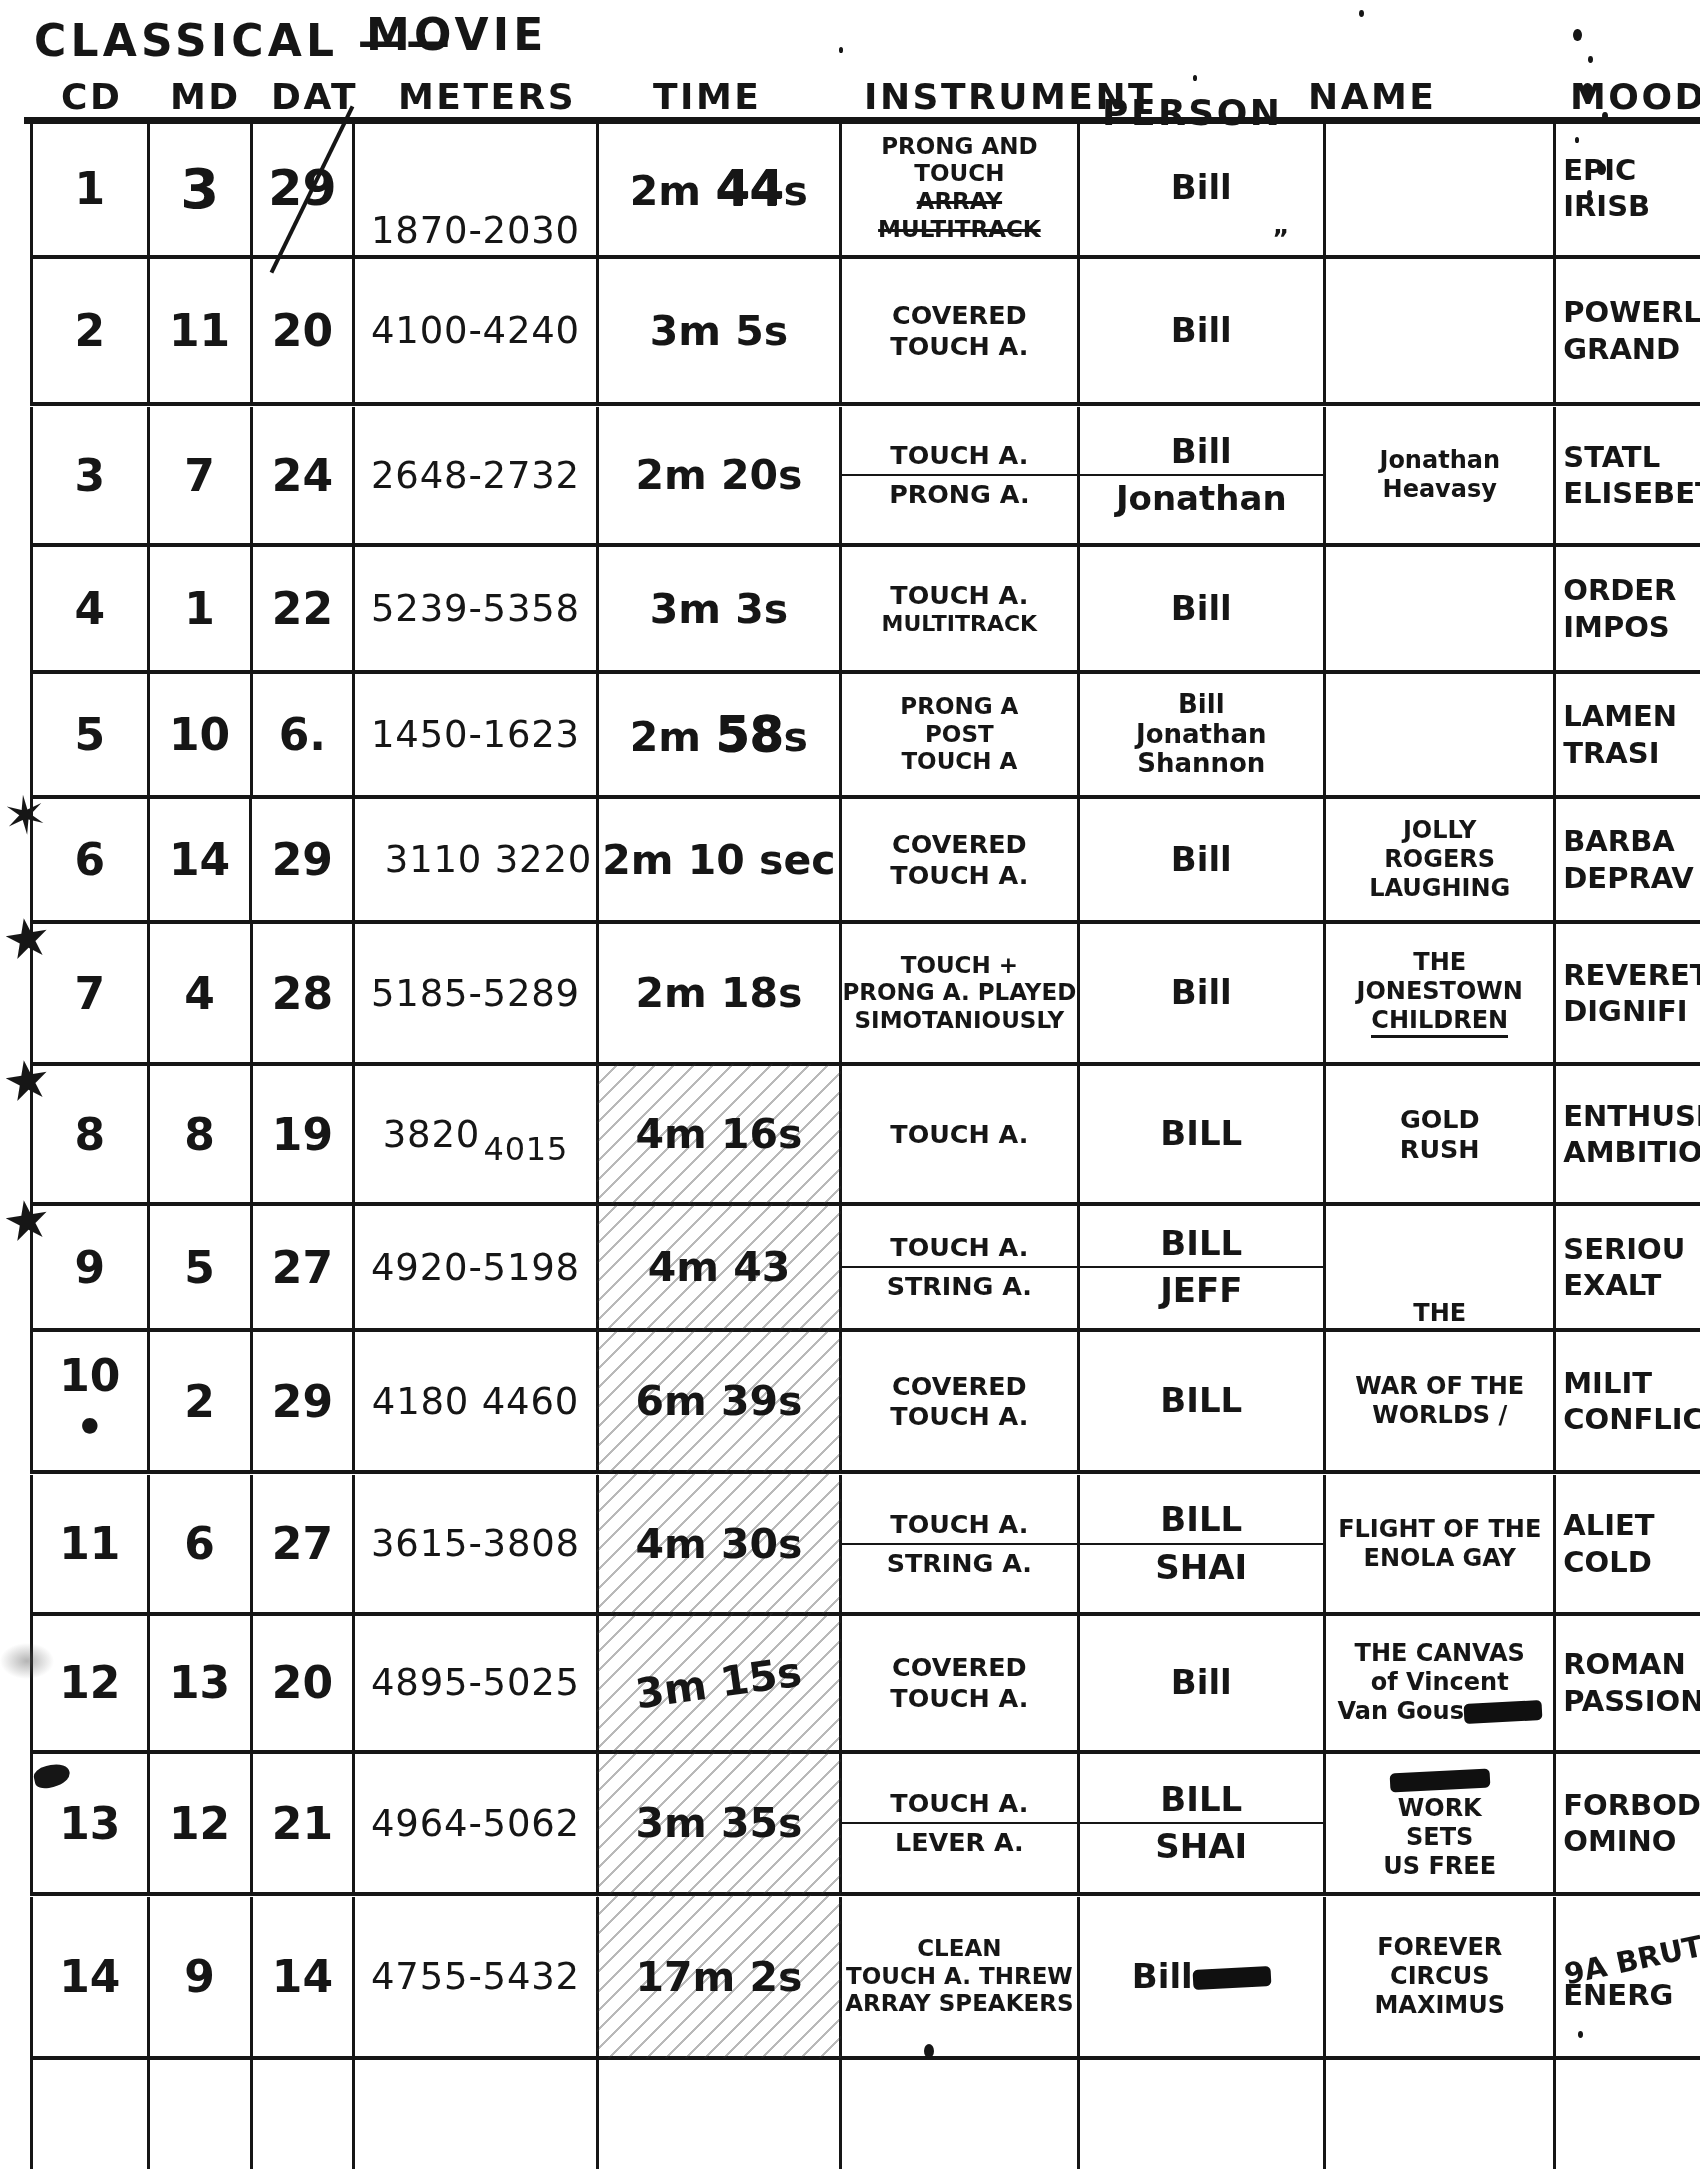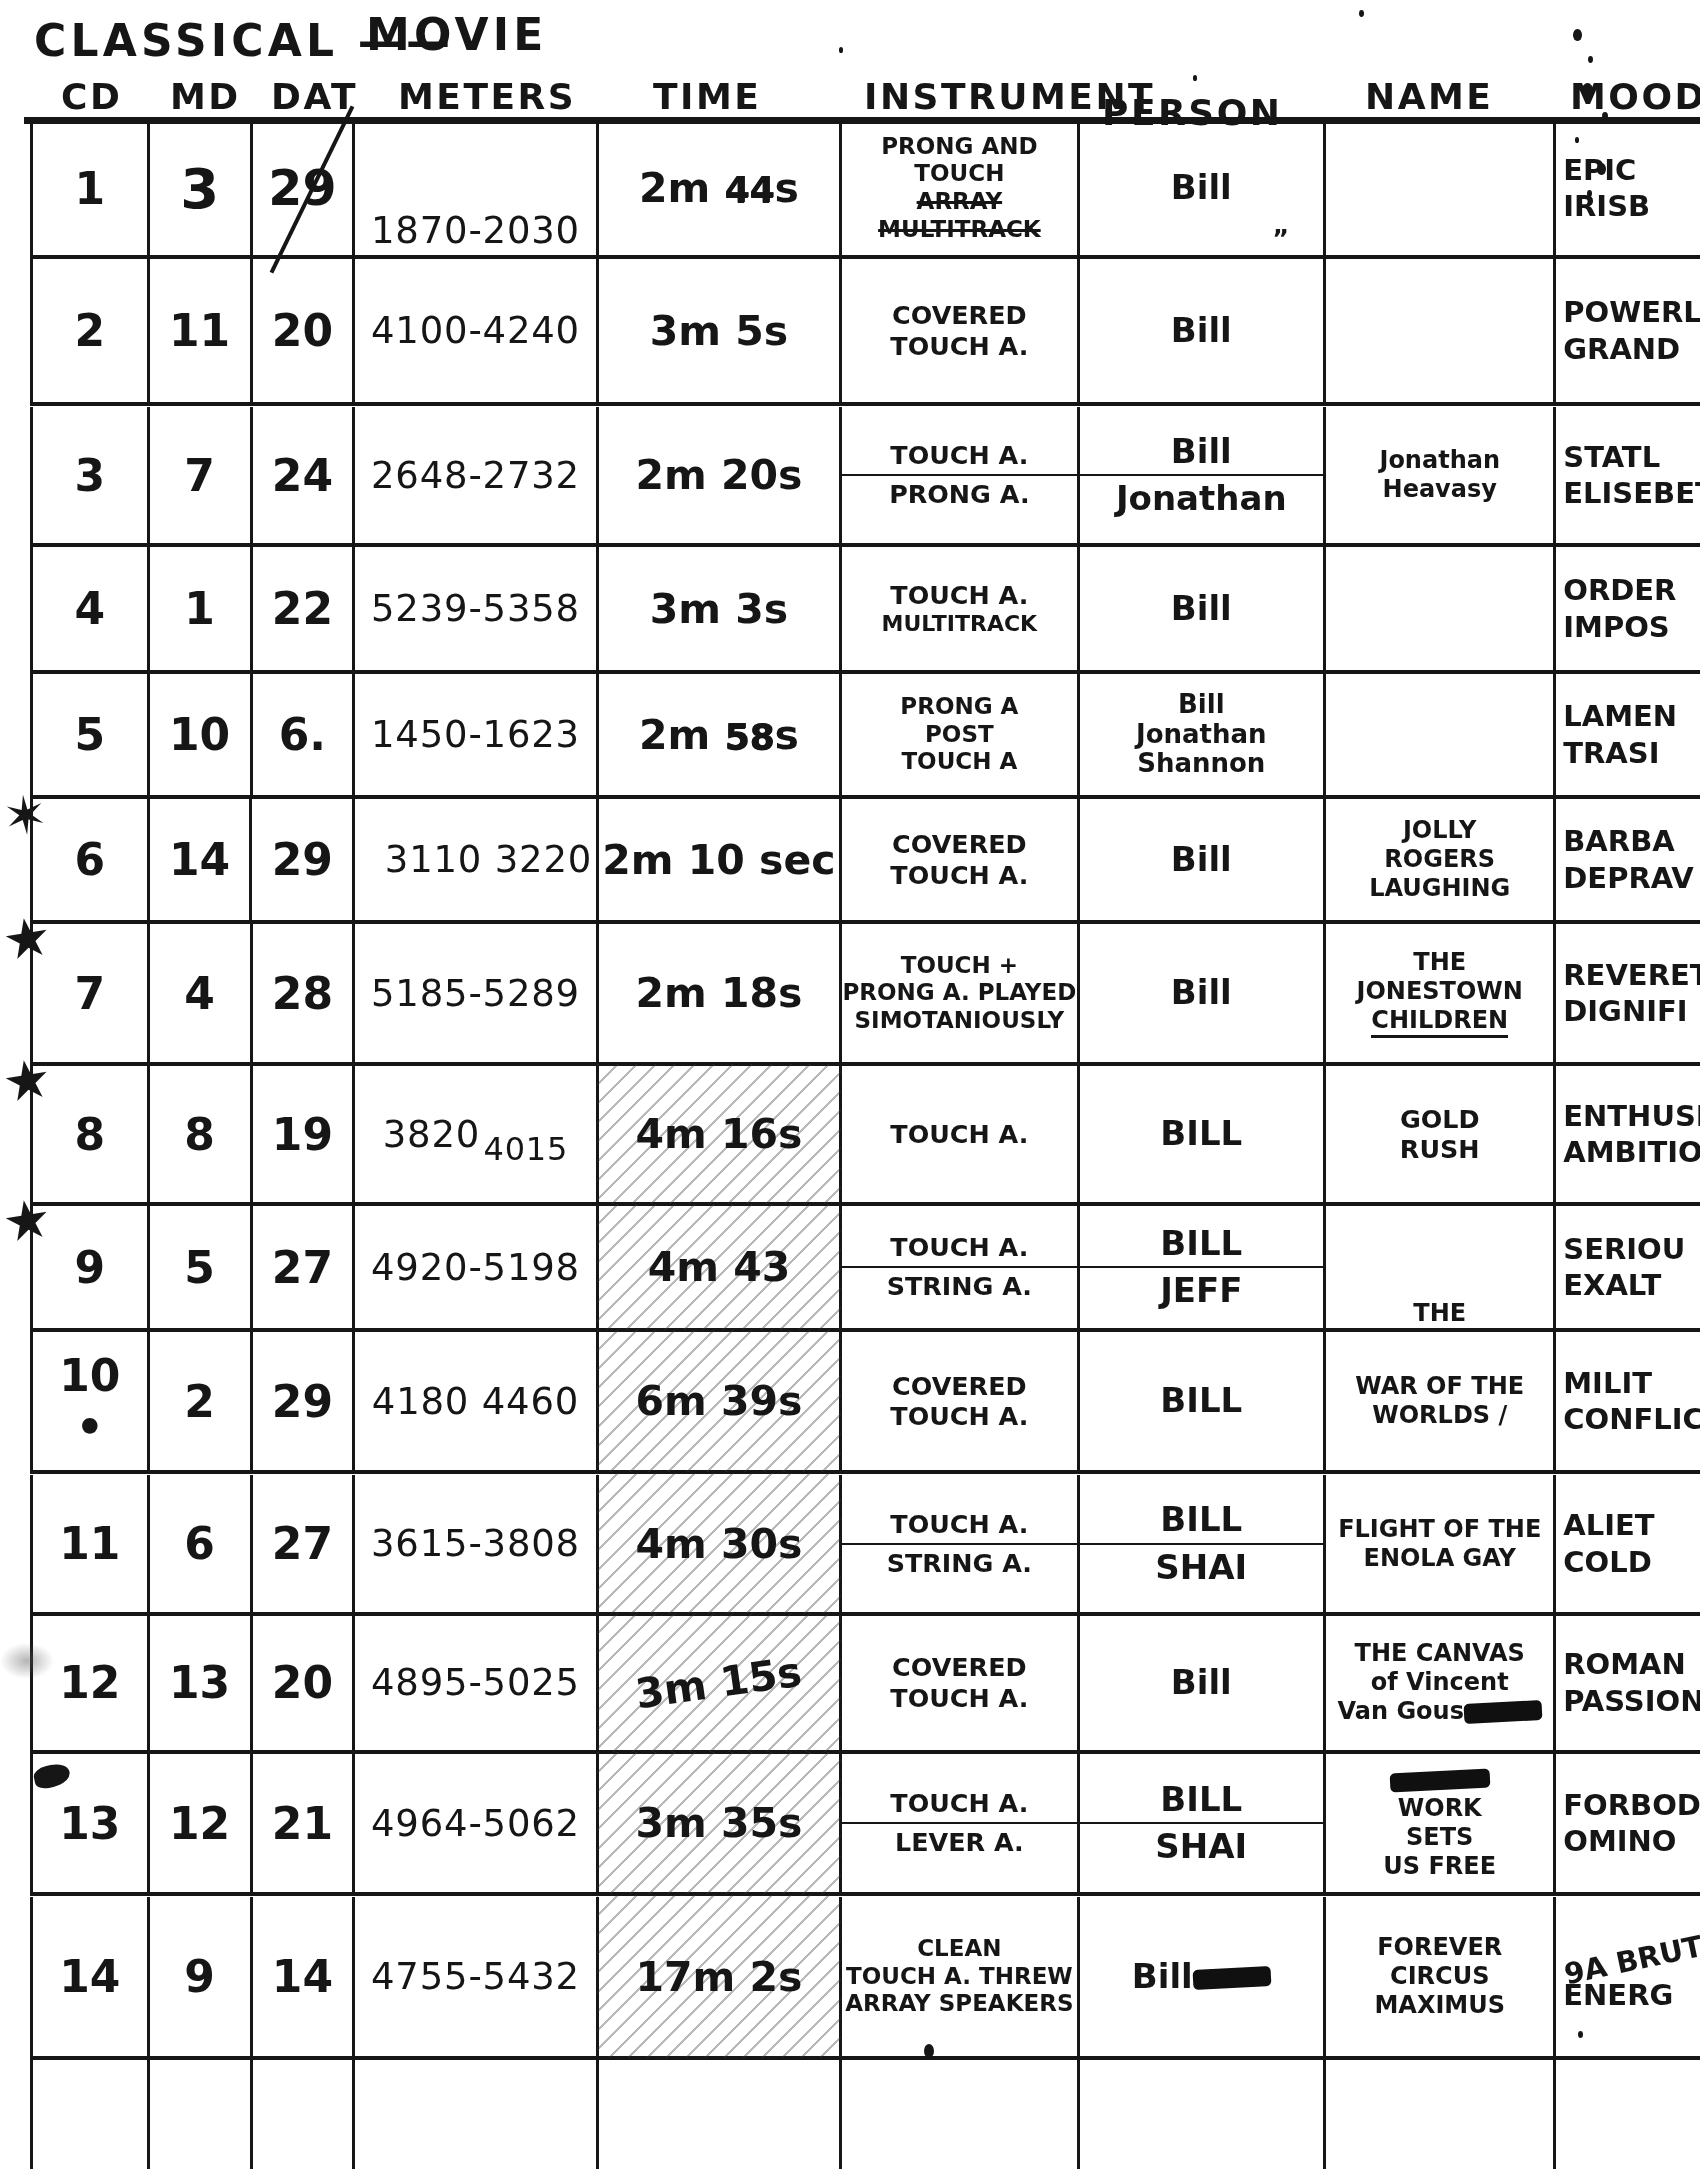--- a/index.html
+++ b/index.html
@@ -15,21 +15,21 @@
   .cell{position:relative;box-sizing:border-box;border-right:3.4px solid #161616;
         display:flex;flex-direction:column;align-items:center;justify-content:center;
         text-align:center;overflow:visible;}
   .cell:last-child{border-right:none;}
   .c-cd,.c-md,.c-dat{font-size:44px;font-weight:bold;}
   .c-md.heavy{font-size:56px;}
   .c-dat.heavy{font-size:49px;}
   .c-meters{font-size:37px;font-weight:normal;letter-spacing:0.8px;}
   .c-meters.low{justify-content:flex-end;padding-bottom:3.4px;}
   .c-time{font-size:41px;font-weight:bold;}
-  .c-time .big{font-size:36px;font-weight:bold;text-shadow:0.8px 0 #161616,0 0.8px #161616;}
+  .c-time .big{font-size:49px;font-weight:bold;text-shadow:0.8px 0 #161616,0 0.8px #161616;}
   .c-instr{font-size:25.4px;font-weight:bold;line-height:1.2;}
   .c-instr.small{font-size:23px;}
   .c-person{font-size:34px;font-weight:bold;line-height:1.15;}
   .c-person.small{font-size:26px;}
   .c-name{font-size:25.4px;font-weight:bold;line-height:1.2;}
   .c-name.small{font-size:24px;}
   .c-mood{font-size:29px;font-weight:bold;line-height:1.25;align-items:flex-start;
           text-align:left;padding-left:6.8px;}
   .line{white-space:nowrap;}
   .strike{text-decoration:line-through;text-decoration-thickness:3.4px;}
@@ -59,21 +59,21 @@
   <div class="title" style="left:366px;top:8.5px">MOVIE</div>
   <div class="hline" style="top:117px"></div>
   <div id="headerRow">
       <div class="hdr" style="left: 61px; top: 76px;">CD</div>
       <div class="hdr" style="left: 170px; top: 76px;">MD</div>
       <div class="hdr" style="left: 271px; top: 76px;">DAT</div>
       <div class="hdr" style="left: 398px; top: 76px;">METERS</div>
       <div class="hdr" style="left: 653px; top: 76px;">TIME</div>
       <div class="hdr" style="left: 864px; top: 76px;">INSTRUMENT</div>
       <div class="hdr" style="left: 1102px; top: 92px;">PERSON</div>
-      <div class="hdr" style="left: 1365px; top: 76px;">NAME</div>
+      <div class="hdr" style="left: 1308px; top: 76px;">NAME</div>
       <div class="hdr" style="left: 1570px; top: 76px;">MOOD</div>
     </div>
   <div id="tableBody">
       <div class="row" style="top: 121px; height: 138px; width: 1721px;">
         <div class="cell c-cd" style="width: 117px;">1</div>
         <div class="cell c-md heavy" style="width: 103px;">3</div>
         <div class="cell c-dat heavy" style="width: 103px;">29<div class="slash"></div></div>
         <div class="cell c-meters low" style="width: 244px;">1870-2030</div>
         <div class="cell c-time" style="width: 244px;">
           <div>2m <span class="big">44</span>s</div>

